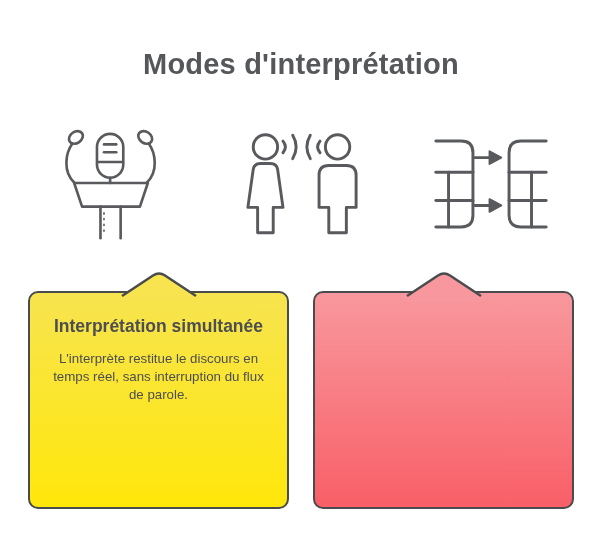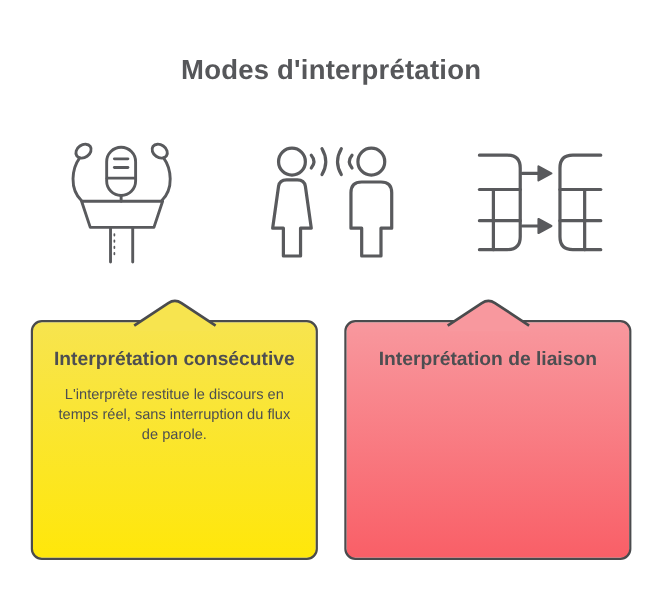--- a/index.html
+++ b/index.html
@@ -9,21 +9,21 @@
     font-family: "Liberation Sans", sans-serif;
     overflow: hidden;
     -webkit-font-smoothing: antialiased;
   }
   .canvas { width: 602px; height: 535px; position: relative; }
 
   .page-title {
     margin: 0;
     padding-top: 51px;
     text-align: center;
-    font-size: 25px;
+    font-size: 29px;
     line-height: 26px;
     font-weight: 700;
     letter-spacing: 0.2px;
     color: var(--heading, #56575a);
   }
 
   .icons-row {
     margin-top: 40px;
     height: 132px;
     padding: 0 28px;
@@ -167,28 +167,27 @@
 
   </div>
 
   <div class="cards-row">
 
     <section class="card" style="--top: #f7e44f; --bottom: #ffe70a;">
       <svg class="pointer" viewBox="0 0 76 30" aria-hidden="true">
         <path class="tri-fill" d="M1,30 L1,25 L32,4.5 Q38,0.5 44,4.5 L75,25 L75,30 Z"></path>
         <path class="tri-line" d="M1,25 L32,4.5 Q38,0.5 44,4.5 L75,25"></path>
       </svg>
-      <h2 class="card-title">Interprétation consécutive</h2>
+      <h2 class="card-title">Interprétation simultanée</h2>
       <p class="card-desc">L'interprète restitue le discours en temps réel, sans interruption du flux de parole.</p>
     </section>
 
 
     <section class="card" style="--top: #f8989e; --bottom: #f95f67;">
       <svg class="pointer" viewBox="0 0 76 30" aria-hidden="true">
         <path class="tri-fill" d="M1,30 L1,25 L32,4.5 Q38,0.5 44,4.5 L75,25 L75,30 Z"></path>
         <path class="tri-line" d="M1,25 L32,4.5 Q38,0.5 44,4.5 L75,25"></path>
       </svg>
-      <h2 class="card-title">Interprétation de liaison</h2>
     </section>
 
   </div>
 
 </div>
 
 </body></html>

